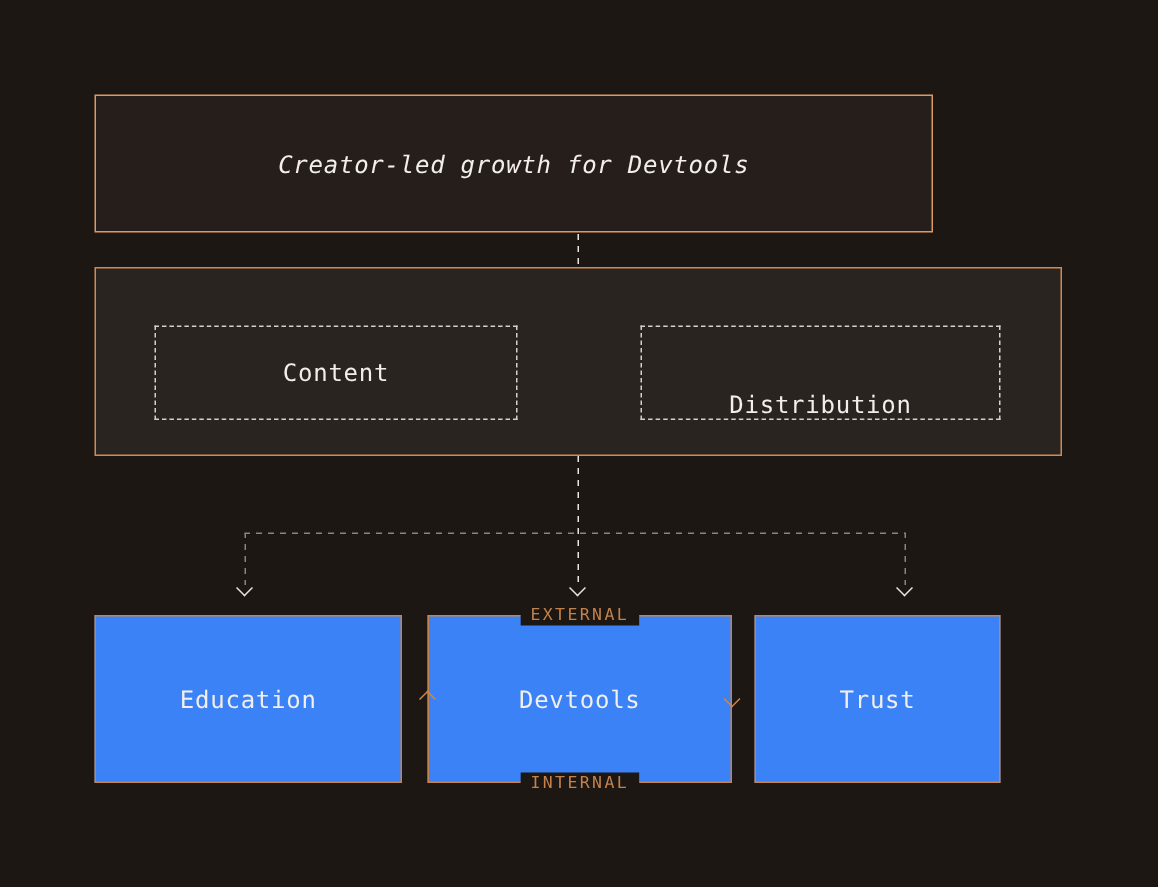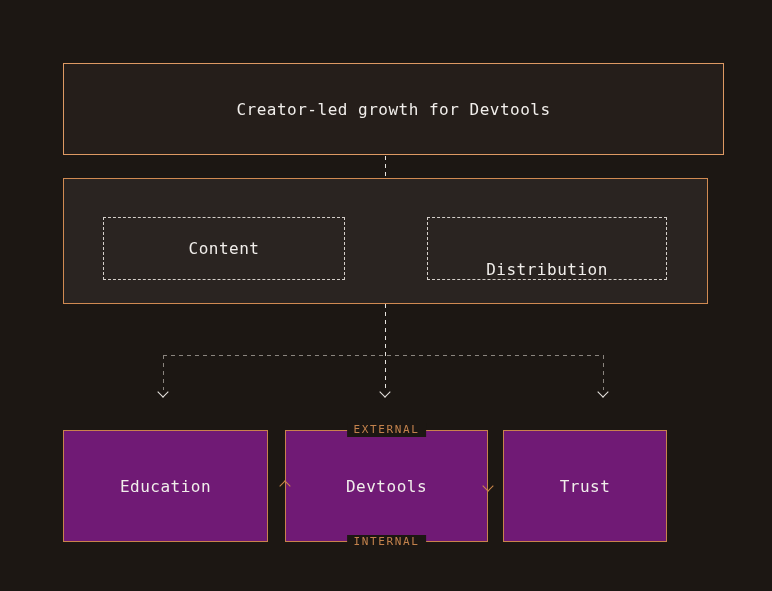--- a/index.html
+++ b/index.html
@@ -12,40 +12,40 @@
     overflow:hidden;
   }
   .node{
     position:absolute;
     display:flex;align-items:center;justify-content:center;
     box-sizing:border-box;
     font-size:16px;letter-spacing:0.5px;
   }
   
   .title-box{
-    left:63px;top:63px;width:661px;height:92px;
-    background:#251e1a;border:1px solid #dd9963;
+    left:63px;top:63px;width:559px;height:92px;
+    background:#251e1a;border:1px solid #dd9963;font-style:italic;
   }
   
   .panel{
     position:absolute;left:63px;top:178px;width:645px;height:126px;
     background:#2a2421;border:1px solid #d08a52;box-sizing:border-box;
   }
   .dashed-node{
     position:absolute;top:38px;height:63px;
     border:1px dashed #d5d0cb;box-sizing:border-box;
     display:flex;align-items:center;justify-content:center;
     font-size:16px;letter-spacing:0.5px;background:transparent;
   }
   .dashed-node.content{left:39px;width:242px;}
   .dashed-node.distribution{left:363px;width:240px;align-items:flex-end;}
   
   .bottom-box{
     top:410px;height:112px;
-    background:#701a75;border:1px solid #c8824c;margin-top:20px;
+    background:#3b82f6;border:1px solid #c8824c;
   }
   .education{left:63px;width:205px;}
   .community{left:285px;width:203px;}
   .trust{left:503px;width:164px;}
   
   .vline{position:absolute;width:1px;}
   .vline.white{background:repeating-linear-gradient(to bottom,#e8e5e1 0 4px,transparent 4px 8px);}
   .vline.gray{background:repeating-linear-gradient(to bottom,#8a847e 0 4px,transparent 4px 8px);}
   .hline{position:absolute;height:1px;background:repeating-linear-gradient(to right,#8a847e 0 4px,transparent 4px 8px);}
   .chev{position:absolute;width:8px;height:8px;box-sizing:border-box;}

